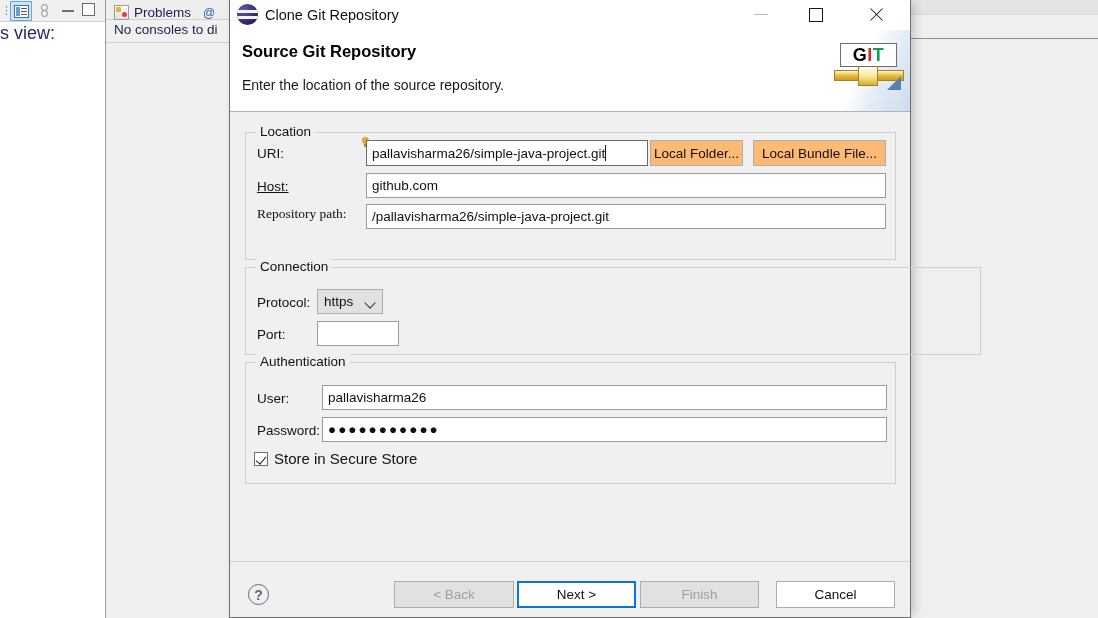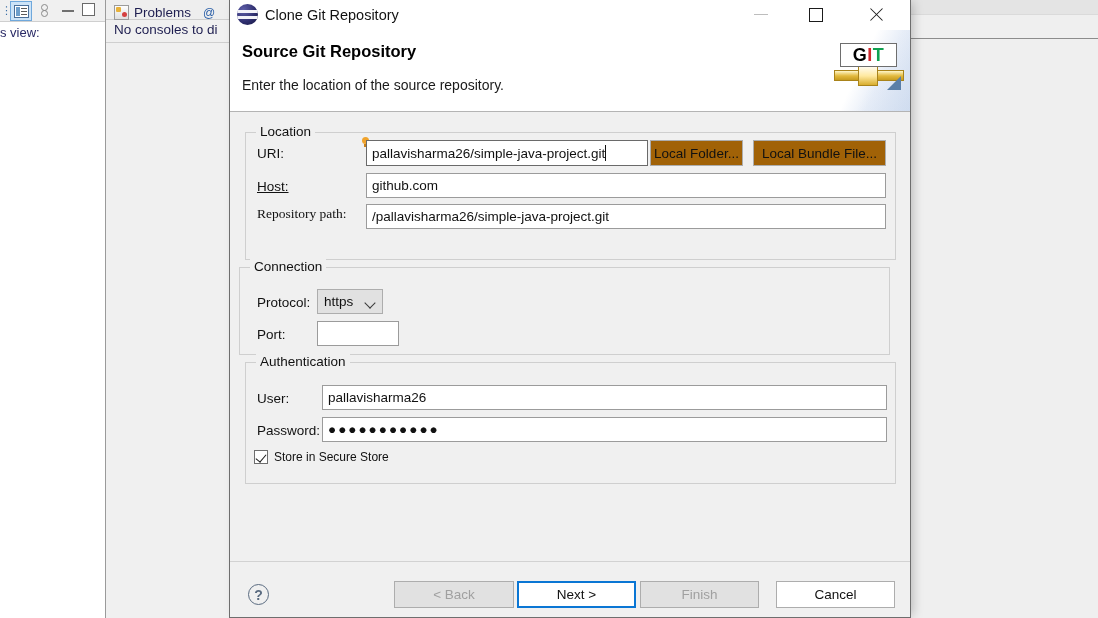--- a/index.html
+++ b/index.html
@@ -80,21 +80,21 @@
   }
   .tb-max {
     position:absolute; left:82px; top:3px; width:13px; height:13px;
     border:1px solid #6a6a6a; box-sizing:border-box; background:#ffffff;
   }
   .ide-left-text {
     position: absolute;
     left: 0px; top: 22px;
     width: 105px; height: 22px;
     color: #2a2a66;
-    font-size: 13px;
+    font-size: 18px;
     line-height: 22px;
     white-space: nowrap;
     overflow: hidden;
   }
 
   .ide-mid-panel {
     position: absolute;
     left: 106px; top: 0;
     width: 792px; height: 618px;
     background: #f0f0f0;
@@ -323,21 +323,21 @@
   .group-title {
     position: absolute;
     top: -9px; left: 10px;
     padding: 0 4px;
     background: #f0f0f0;
     font-size: 13.5px;
     color: #111111;
     white-space: nowrap;
   }
   #group-location   { left: 15px; top: 20px;  width: 651px; height: 128px; }
-  #group-connection { left: 9px; top: 155px; width: 651px; height: 88px; }
+  #group-connection { left: 15px; top: 155px; width: 736px; height: 88px; }
   #group-auth       { left: 15px; top: 250px; width: 651px; height: 122px; }
 
   .fld-label {
     position: absolute;
     font-size: 13.5px;
     color: #111111;
     white-space: nowrap;
   }
   .textfield {
     position: absolute;
@@ -369,21 +369,21 @@
     content:""; position:absolute; left:1px; top:0px;
     width:7px; height:7px; border-radius:50%;
     background:#f0a32c;
   }
   .hintbulb::after{
     content:""; position:absolute; left:2.5px; top:7px;
     width:4px; height:3px; background:#c8801a;
   }
   .pushbtn {
     position: absolute;
-    background: #a16207;
+    background: #fdba74;
     border: 1px solid #adadad;
     box-sizing: border-box;
     font-size: 13.5px;
     color: #111111;
     display: flex;
     align-items: center;
     justify-content: center;
     white-space: nowrap;
     overflow: hidden;
   }
@@ -423,21 +423,21 @@
   }
   .checkbox::after {
     content:"";
     position:absolute; left:3px; top:1px;
     width:5px; height:9px;
     border-right: 1.6px solid #1b1b1b;
     border-bottom: 1.6px solid #1b1b1b;
     transform: rotate(40deg);
   }
   .checkbox-label {
-    font-size: 12px;
+    font-size: 15px;
     color: #111111;
     white-space: nowrap;
   }
 
   .help-btn {
     position: absolute;
     left: 18px; top: 22px;
     width: 21px; height: 21px;
     border: 1.5px solid #5a6b80;
     border-radius: 50%;

